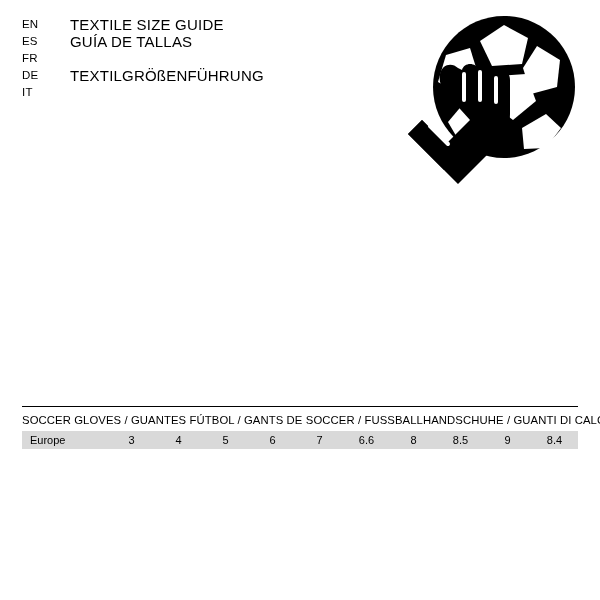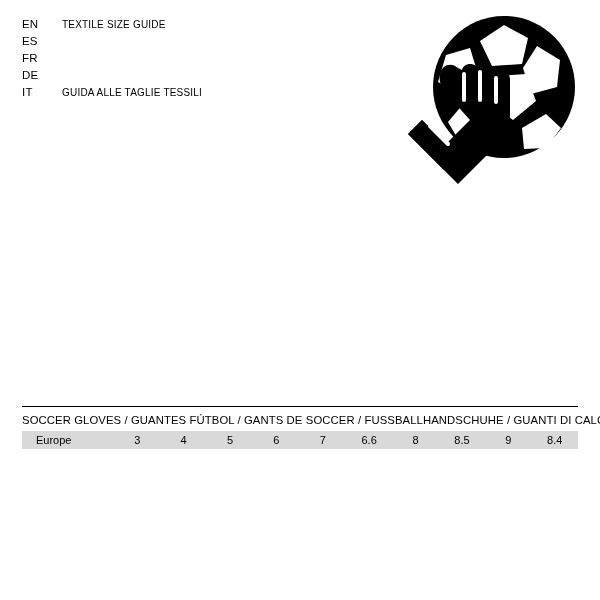--- a/index.html
+++ b/index.html
@@ -29,23 +29,24 @@
     height: 17px;
     line-height: 17px;
   }
   .lang-code {
     width: 40px;
     flex: 0 0 40px;
     font-size: 11.5px;
     letter-spacing: 0.2px;
   }
   .lang-label {
-    font-size: 10px;
+    font-size: 15px;
     letter-spacing: 0.2px;
     white-space: nowrap;
+    margin-left: 8px;
   }
 
   
   #illustration {
     position: absolute;
     left: 400px;
     top: 8px;
     width: 190px;
     height: 190px;
   }
@@ -73,21 +74,21 @@
     padding: 0;
     height: 18px;
     vertical-align: middle;
     text-align: center;
   }
   table.size-table tr.row-shaded {
     background: #d9d9d9;
   }
   table.size-table td.rowhead {
     text-align: left;
-    padding-left: 14px;
+    padding-left: 8px;
     width: 78px;
   }
 
   
   #chart-rule {
     position: absolute;
     left: 22px;
     top: 406px;
     width: 556px;
     height: 1px;
@@ -97,30 +98,31 @@
 </head>
 <body>
 
 <div id="lang-legend">
   <div class="lang-row">
     <span class="lang-code">EN</span>
     <span class="lang-label">TEXTILE SIZE GUIDE</span>
   </div>
   <div class="lang-row">
     <span class="lang-code">ES</span>
+    <span class="lang-label">GUÍA DE TALLAS</span>
   </div>
   <div class="lang-row">
     <span class="lang-code">FR</span>
   </div>
   <div class="lang-row">
     <span class="lang-code">DE</span>
+    <span class="lang-label">TEXTILGRÖßENFÜHRUNG</span>
   </div>
   <div class="lang-row">
     <span class="lang-code">IT</span>
-    <span class="lang-label">GUIDA ALLE TAGLIE TESSILI</span>
   </div>
 </div>
 
 <div id="illustration">
   <svg viewBox="0 0 190 190" width="190" height="190" xmlns="http://www.w3.org/2000/svg" aria-hidden="true">
     <g fill="#000000">
 
       <path d="M104 8
                C143 8 175 40 175 79
                C175 118 143 150 104 150

